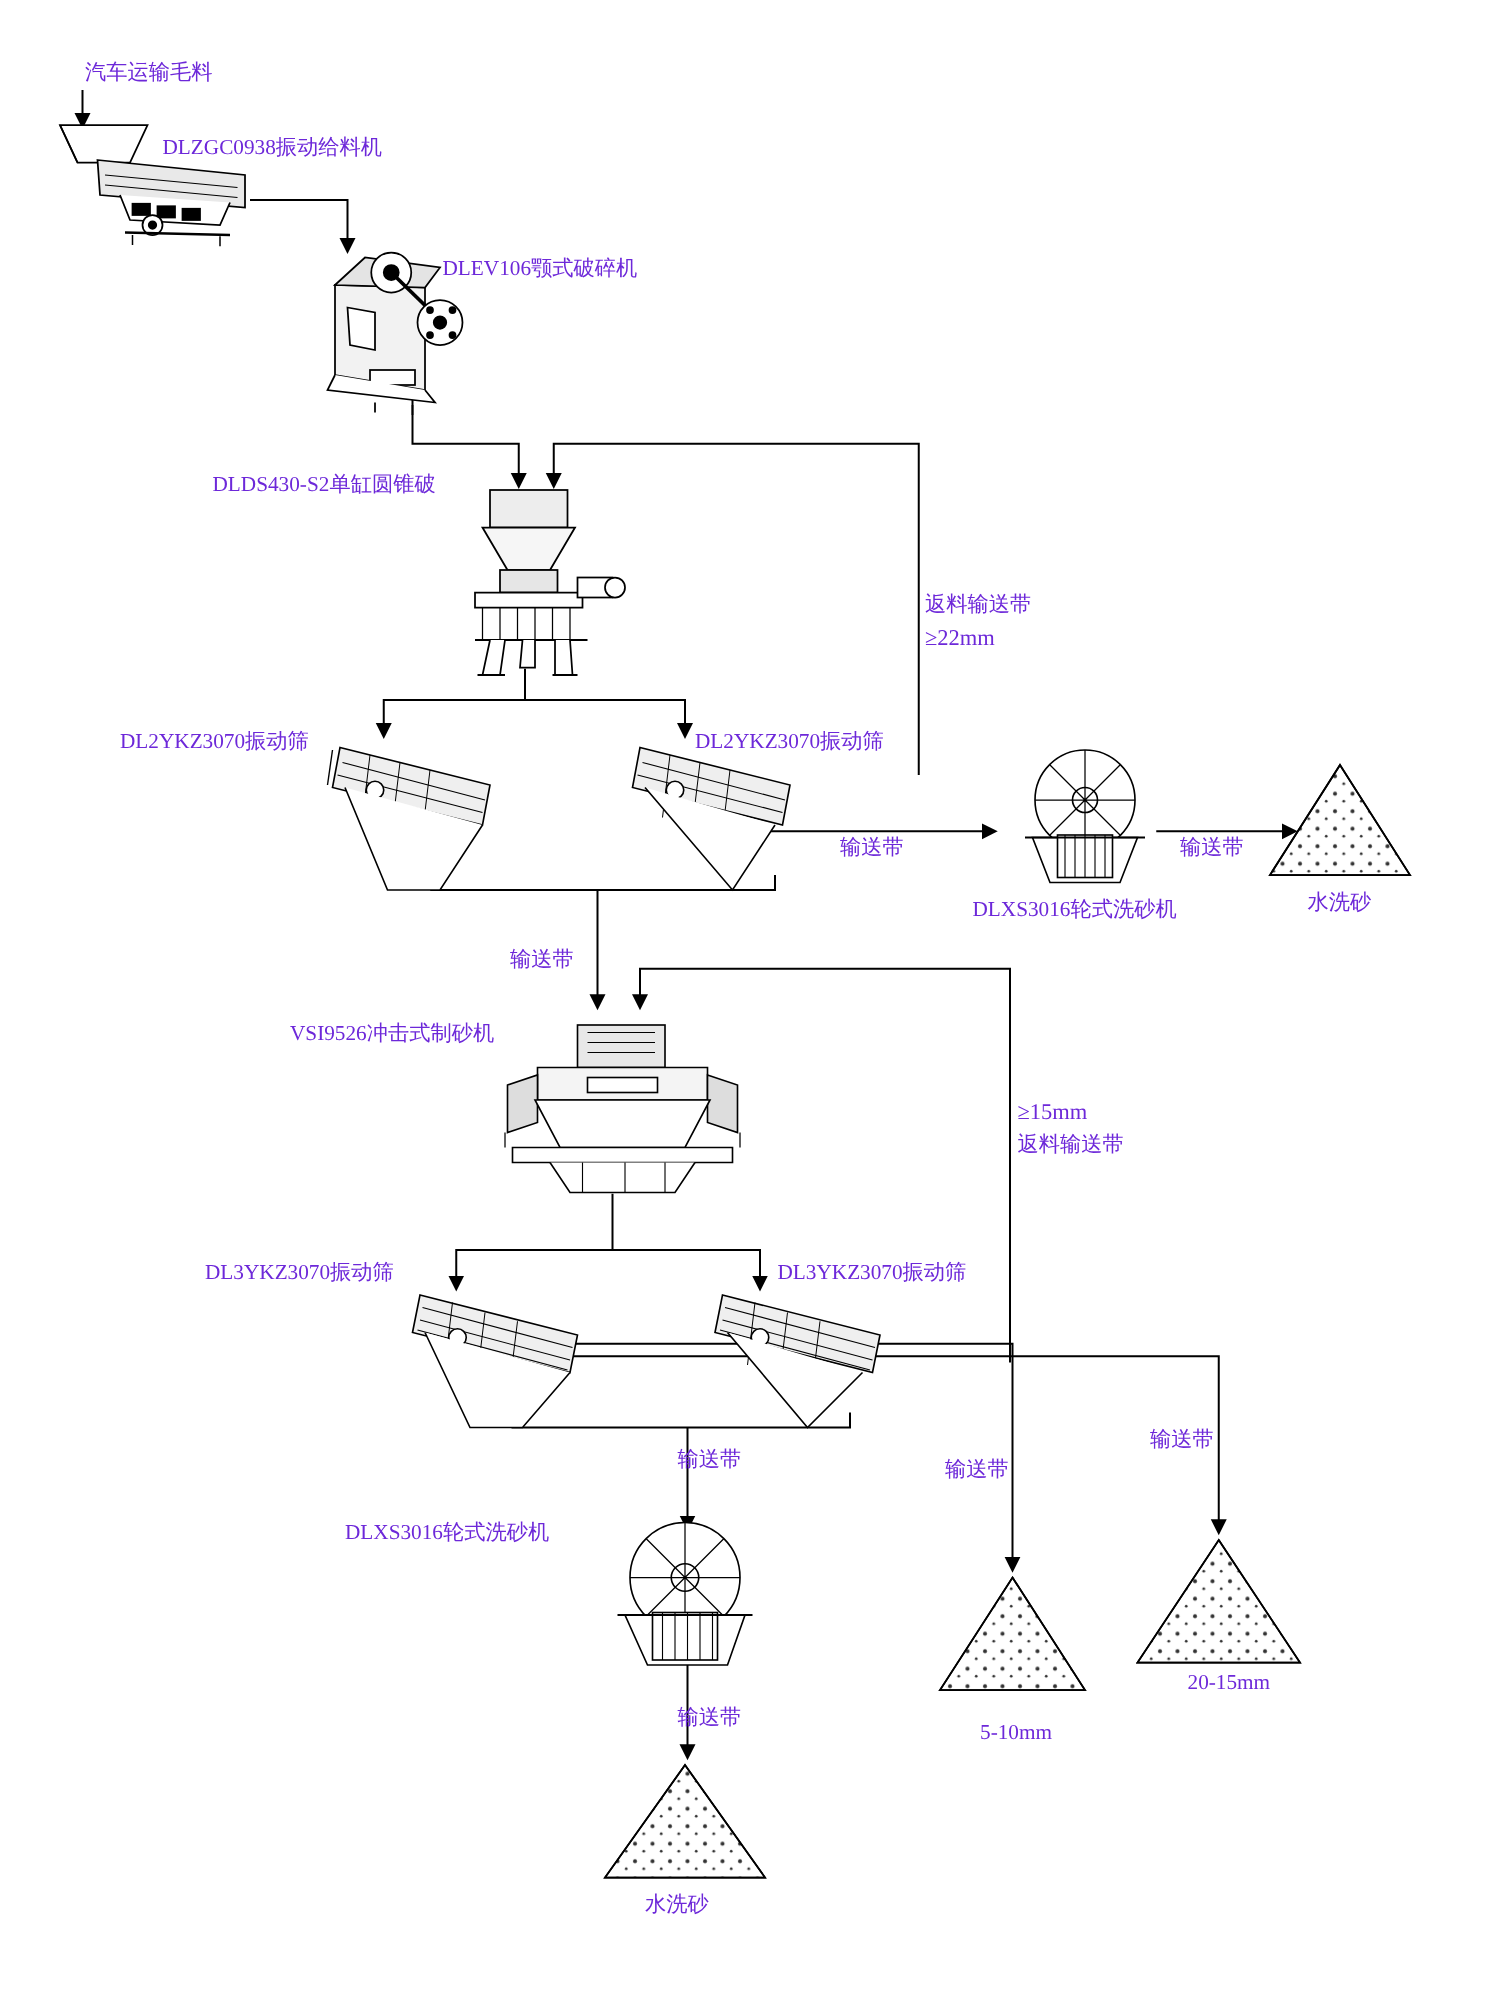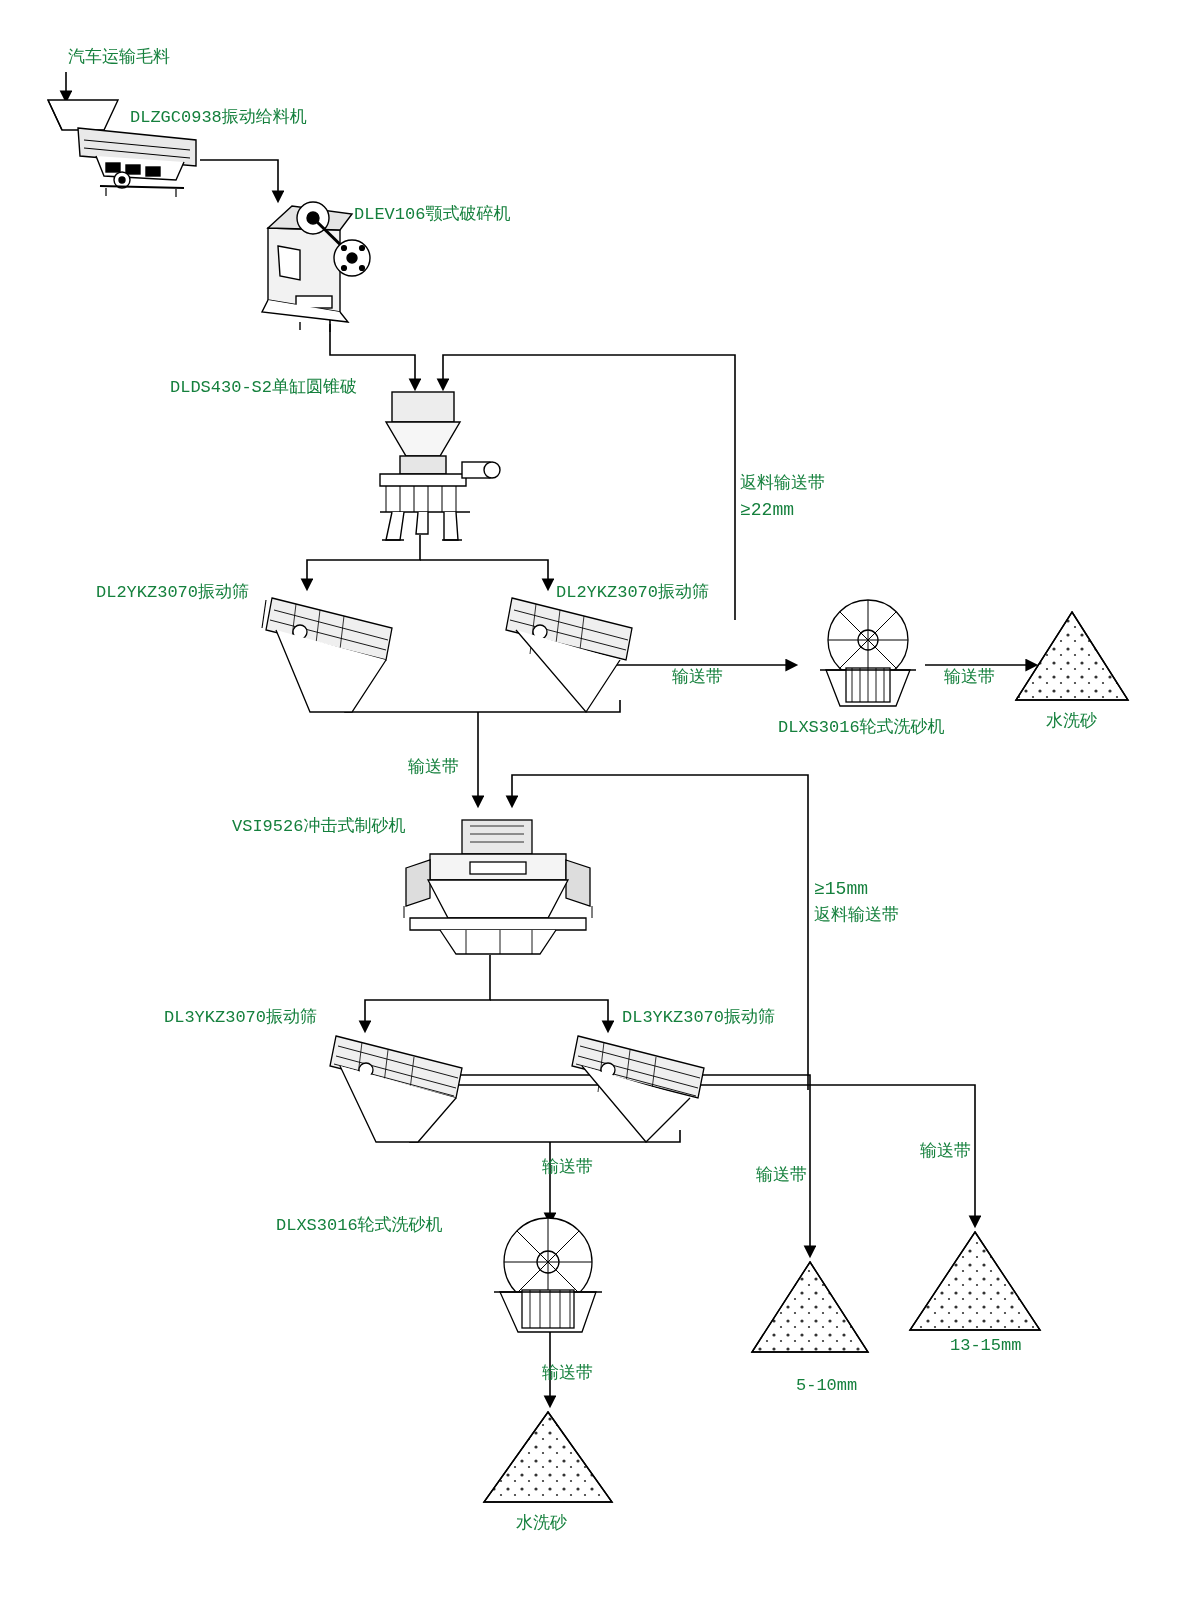--- a/index.html
+++ b/index.html
@@ -12,23 +12,23 @@
   }
   #stage {
     position: relative;
     width: 1200px;
     height: 1600px;
     background: #ffffff;
     overflow: hidden;
   }
   .lbl {
     position: absolute;
-    color: #15803d;
+    color: #6d28d9;
     white-space: nowrap;
-    font-family: Liberation Mono, monospace;
+    font-family: Liberation Serif, serif;
     line-height: 1.2;
   }
   .lbl.big { font-size: 17px; }
   .lbl.mid { font-size: 17px; }
   .lbl.sml { font-size: 18px; }
   svg.layer {
     position: absolute;
     left: 0;
     top: 0;
     width: 1200px;
@@ -251,23 +251,23 @@
   <div class="lbl big" style="left:164px; top:1008px;">DL3YKZ3070振动筛</div>
 
   <div class="lbl big" style="left:622px; top:1008px;">DL3YKZ3070振动筛</div>
 
   <div class="lbl big" style="left:276px; top:1216px;">DLXS3016轮式洗砂机</div>
 
   <div class="lbl mid" style="left:1046px; top:712px;">水洗砂</div>
 
   <div class="lbl mid" style="left:516px; top:1514px;">水洗砂</div>
 
-  <div class="lbl mid" style="left:784px; top:1376px;margin-left:12px;">5-10mm</div>
-
-  <div class="lbl mid" style="left:950px; top:1336px;">13-15mm</div>
+  <div class="lbl mid" style="left:784px; top:1376px;">5-10mm</div>
+
+  <div class="lbl mid" style="left:950px; top:1336px;">20-15mm</div>
 
   <div class="lbl mid" style="left:740px; top:474px;">返料输送带</div>
   <div class="lbl sml" style="left:740px; top:500px;">≥22mm</div>
 
   <div class="lbl mid" style="left:814px; top:906px;">返料输送带</div>
   <div class="lbl sml" style="left:814px; top:879px;">≥15mm</div>
 
   <div class="lbl mid" style="left:672px; top:668px;">输送带</div>
 
   <div class="lbl mid" style="left:944px; top:668px;">输送带</div>

